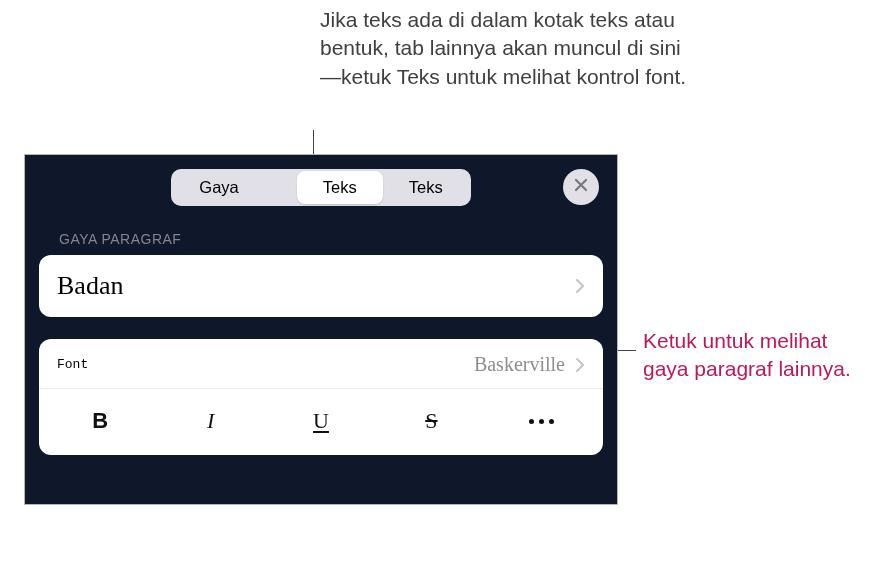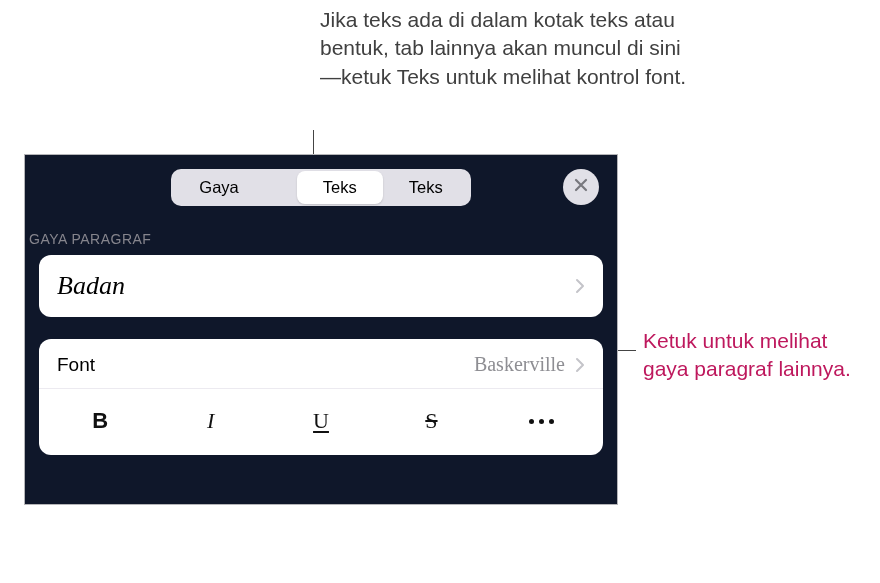--- a/index.html
+++ b/index.html
@@ -98,55 +98,55 @@
       display: flex;
       align-items: center;
       justify-content: center;
       cursor: pointer;
     }
     .close-btn svg { width: 16px; height: 16px; }
     .section-label {
       font-size: 14px;
       letter-spacing: 0.5px;
       color: #86858d;
-      padding: 12px 4px 8px;
+      padding: 12px 34px 8px;
       text-transform: uppercase;
     }
     .card {
       background: #ffffff;
       margin: 0 14px 22px;
       border-radius: 12px;
     }
     .row {
       display: flex;
       align-items: center;
       justify-content: space-between;
       padding: 16px 18px;
       cursor: pointer;
-      font-style: italic;
     }
     .row .chev {
       color: #c4c4c9;
     }
     .paragraph-style-name {
       font-family: "Baskerville", Georgia, "Times New Roman", serif;
       font-size: 26px;
       color: #000;
     }
     .font-row {
       display: flex;
       align-items: center;
       justify-content: space-between;
       padding: 14px 18px 12px;
       border-bottom: 1px solid #eceaf0;
       cursor: pointer;
     }
     .font-label {
-      font-size: 19px;
+      font-size: 13px;
       color: #000;
+      font-family: Liberation Mono, monospace;
     }
     .font-value {
       display: flex;
       align-items: center;
       gap: 10px;
       color: #8e8e93;
       font-size: 20px;
       font-family: "Baskerville", Georgia, serif;
       margin-left: 24px;
     }

